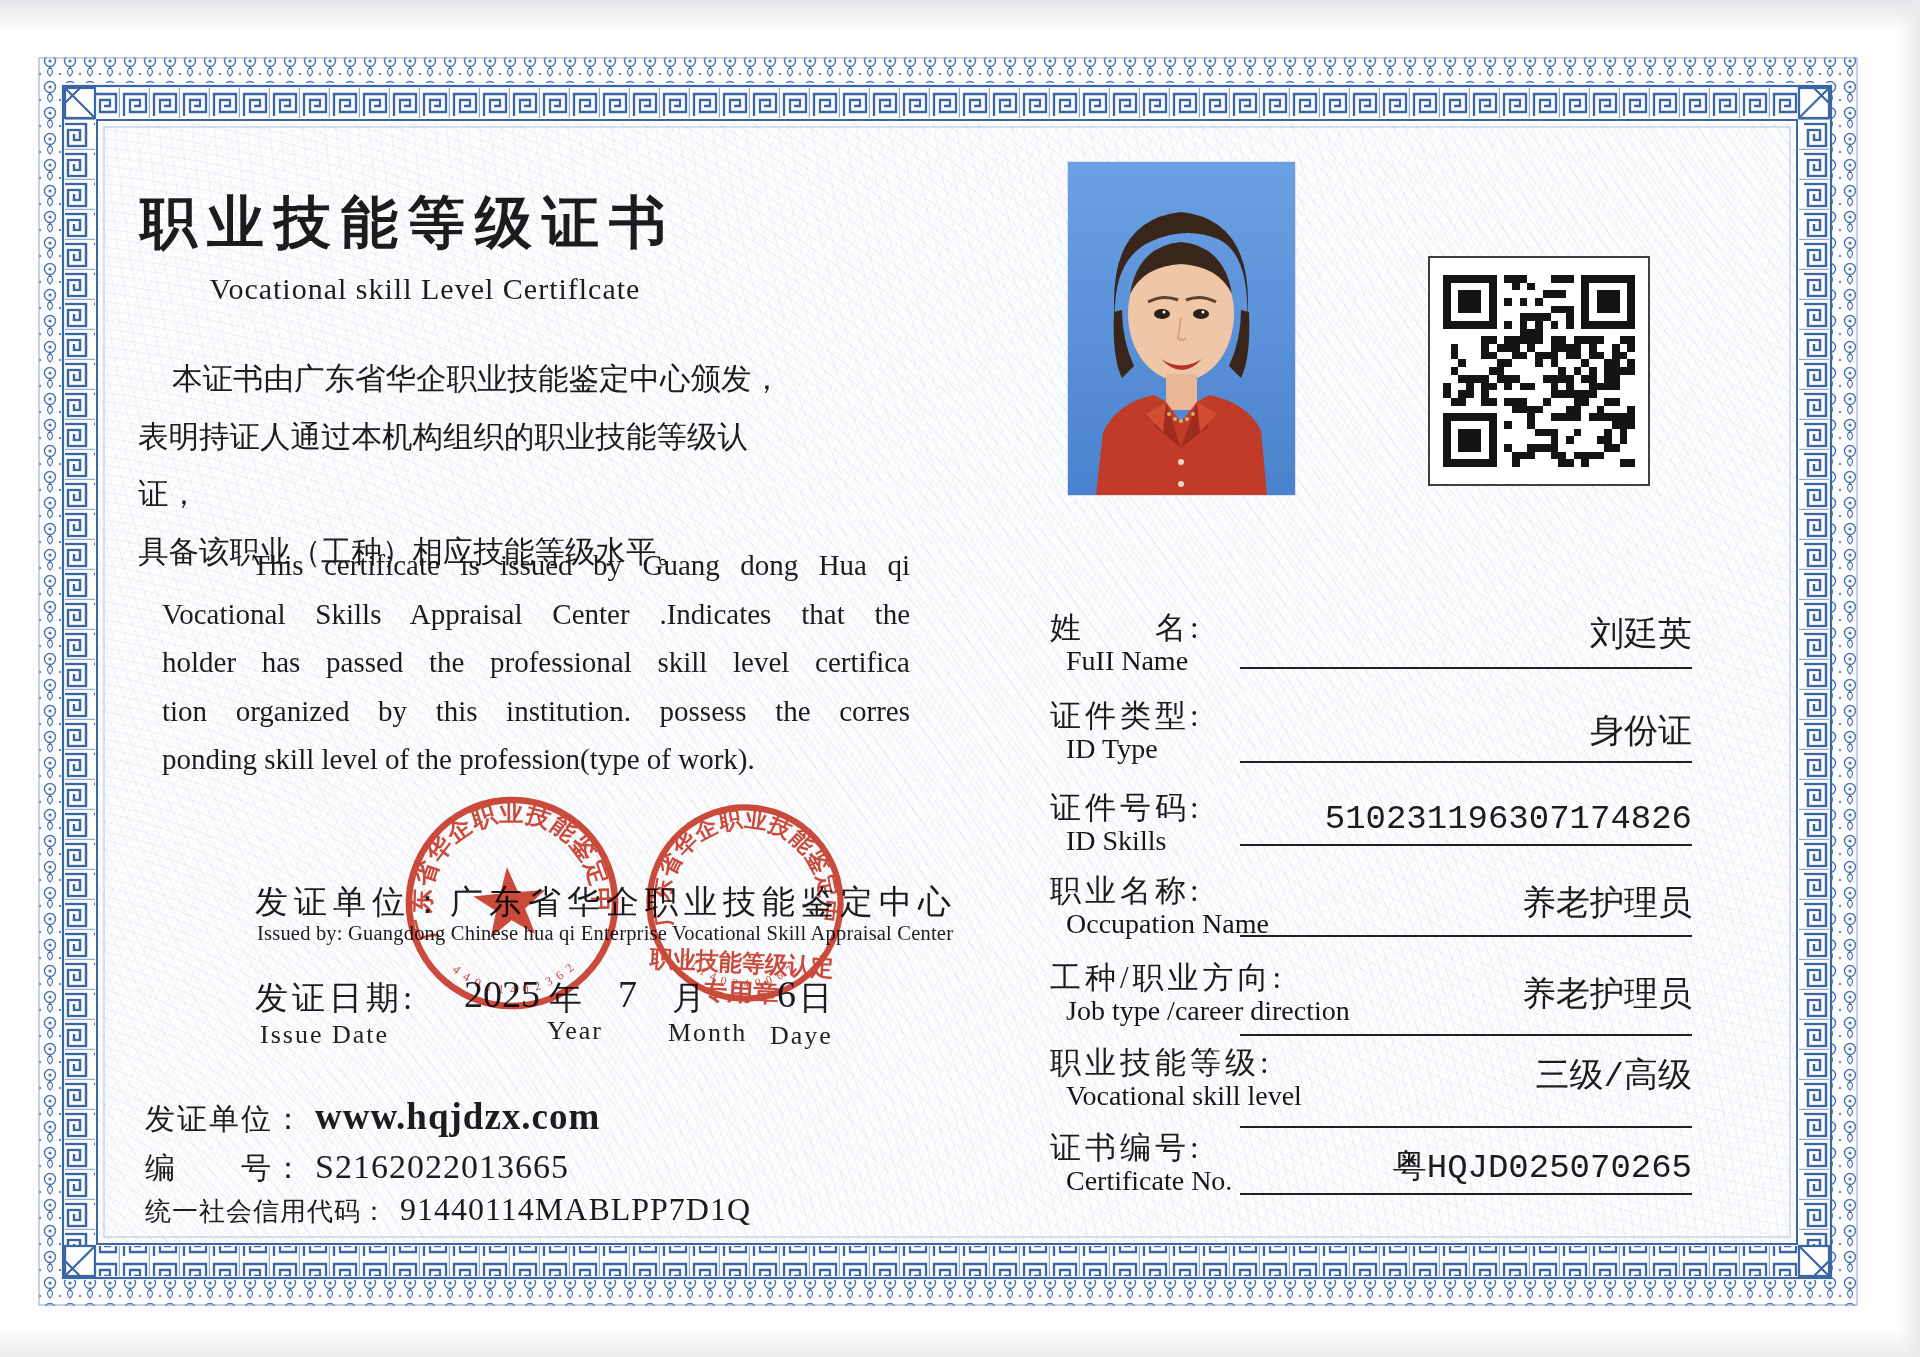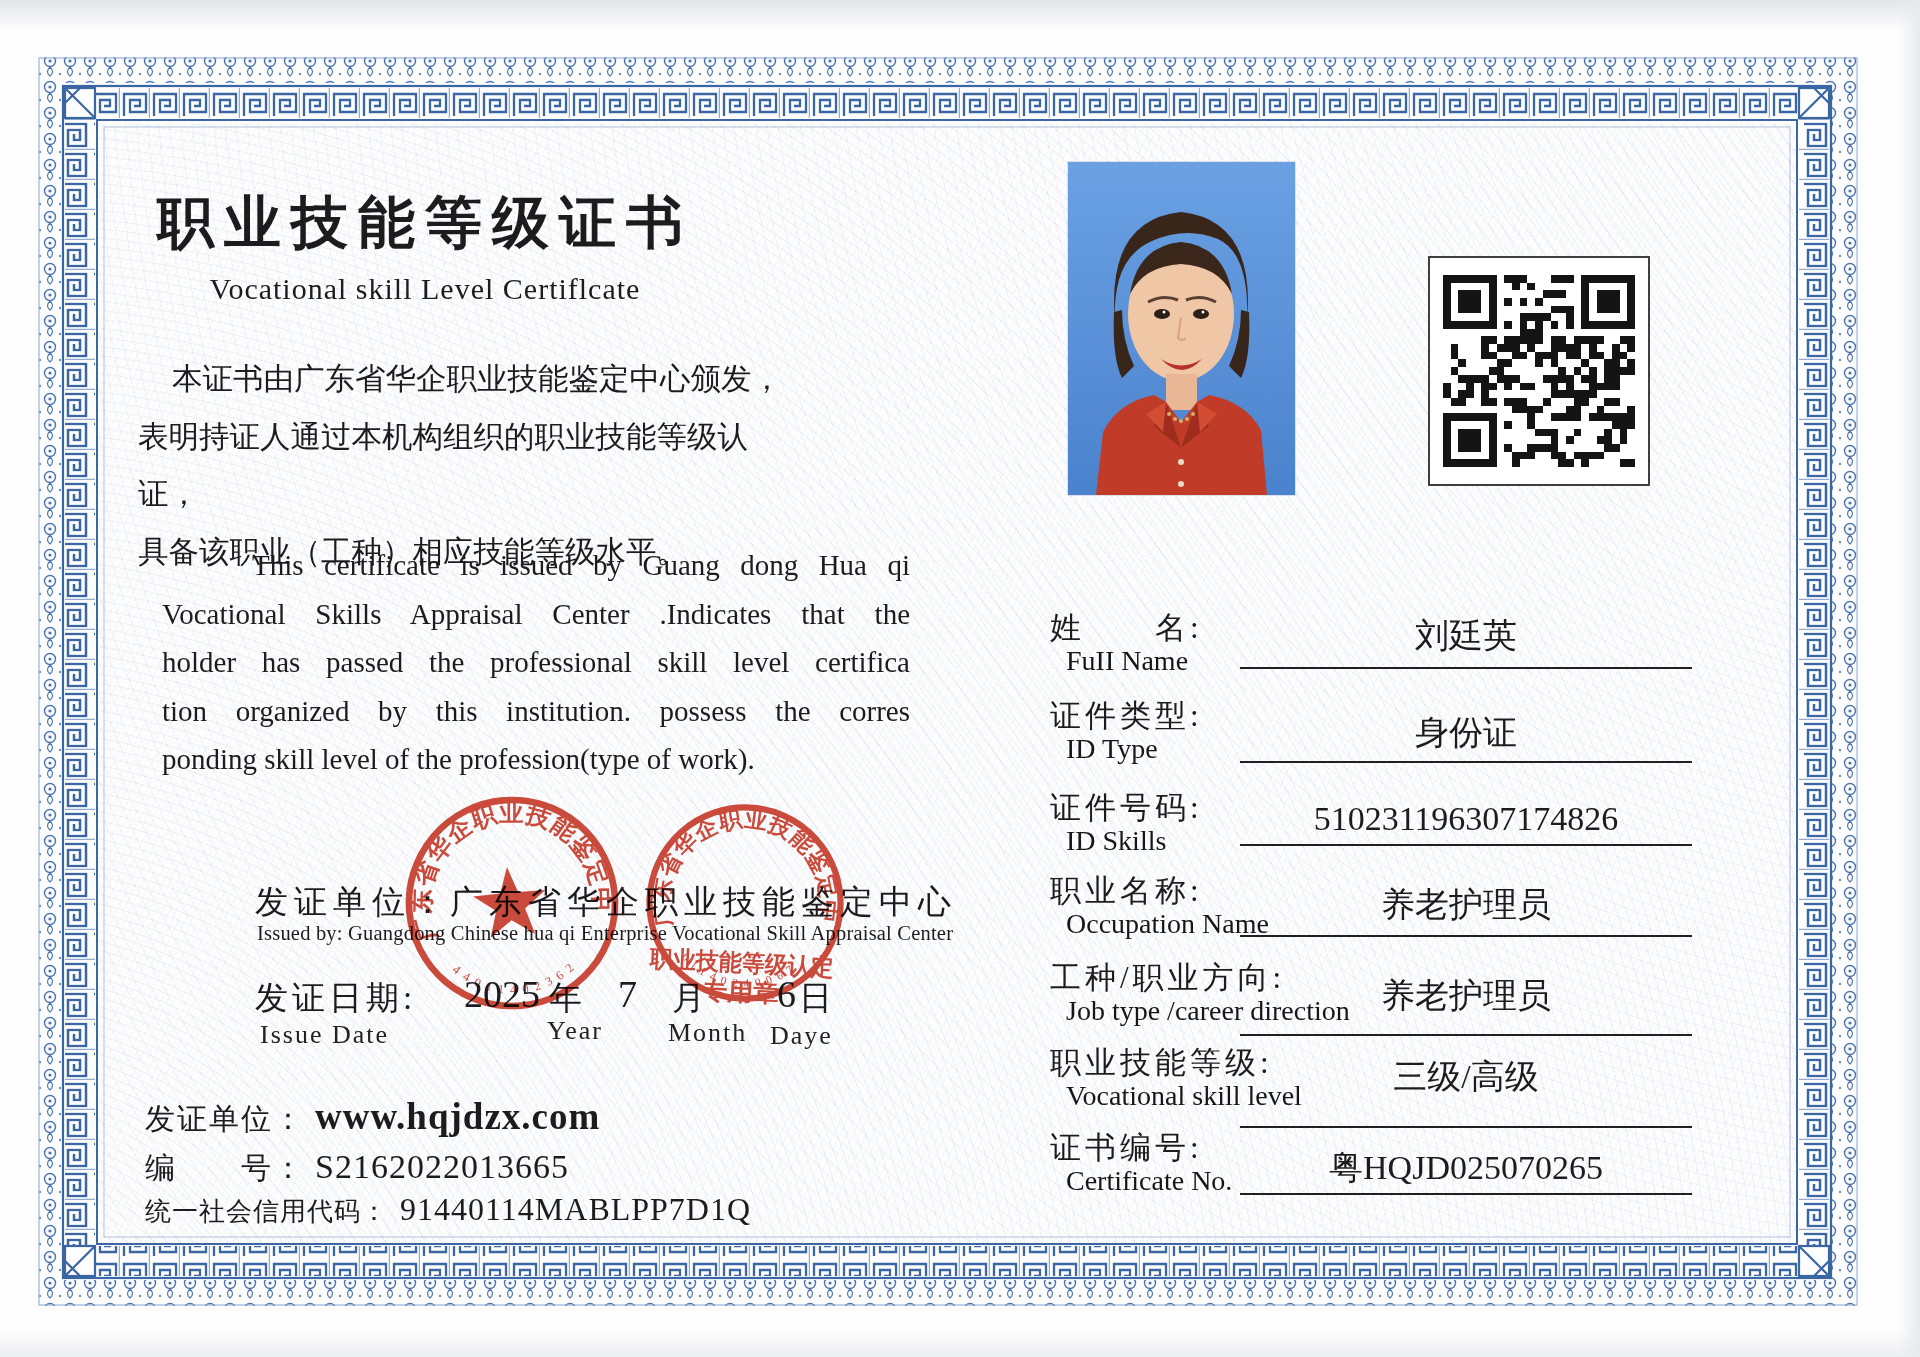--- a/index.html
+++ b/index.html
@@ -13,21 +13,21 @@
         background:linear-gradient(90deg,rgba(0,0,0,0),#e9eaec);z-index:0;}
   .texture{position:absolute;left:99px;top:124px;width:1698px;height:1120px;z-index:1;
         background:
          repeating-radial-gradient(circle at -8% 118%, rgba(98,130,190,0.085) 0 1.2px, transparent 1.2px 9px),
          repeating-radial-gradient(circle at 112% -14%, rgba(98,130,190,0.07) 0 1.2px, transparent 1.2px 11px),
          repeating-linear-gradient(115deg, rgba(110,140,200,0.05) 0 1px, transparent 1px 6px);}
   .frame{position:absolute;left:0;top:0;z-index:2;}
   .content{position:absolute;left:0;top:0;width:100%;height:100%;z-index:3;}
 
   .abs{position:absolute;}
-  .title-cn{left:140px;top:194px;width:570px;text-align:center;font-size:57px;font-weight:700;
+  .title-cn{left:140px;top:194px;width:570px;font-size:57px;font-weight:700;
             letter-spacing:10px;line-height:1;}
   .title-en{left:140px;top:272px;width:570px;text-align:center;font-size:30px;letter-spacing:1px;line-height:1.1;}
 
   .para-cn{left:138px;top:351px;width:660px;font-size:30.5px;line-height:57.5px;}
   .para-cn .pline:first-child{text-indent:34px;}
   .para-en{left:138px;top:541px;width:772px;font-size:29px;line-height:48.6px;}
   .para-en .pline{text-align:justify;text-align-last:justify;margin-left:24px;}
   .para-en .pline:first-child{padding-left:90px;}
   .para-en .pline:last-child{text-align-last:left;}
 
@@ -58,21 +58,21 @@
   .c-val{font-size:32px;letter-spacing:1px;margin-left:12px;}
 
   .photo{left:1068px;top:162px;width:227px;height:333px;box-shadow:0 0 0 1px rgba(60,80,120,.15);}
   .qr-box{left:1428px;top:256px;width:222px;height:230px;background:#fff;
           border:2px solid #3f3f42;box-sizing:border-box;display:flex;align-items:center;justify-content:center;}
 
   .frow{position:absolute;left:1050px;width:645px;height:100px;}
   .flc{position:absolute;left:0;top:0;font-size:31px;letter-spacing:4px;line-height:1;white-space:nowrap;}
   .fle{position:absolute;left:16px;top:35px;font-size:28px;line-height:1;white-space:nowrap;color:#161618;}
   .fvbox{position:absolute;left:190px;top:-10px;width:452px;border-bottom:2px solid #202022;
-         display:flex;align-items:flex-end;justify-content:center;box-sizing:border-box;}
+         display:flex;align-items:flex-end;justify-content:flex-end;box-sizing:border-box;font-family:Liberation Mono, monospace;}
   .fval{font-size:34px;line-height:1;white-space:nowrap;}
   .frow:nth-of-type(1){top:612px;} .frow:nth-of-type(1) .fvbox{height:67px;padding-bottom:14px;}
   .frow:nth-of-type(2){top:700px;} .frow:nth-of-type(2) .fvbox{height:73px;padding-bottom:11px;}
   .frow:nth-of-type(3){top:792px;} .frow:nth-of-type(3) .fvbox{height:64px;padding-bottom:8px;}
   .frow:nth-of-type(4){top:875px;} .frow:nth-of-type(4) .fvbox{height:72px;padding-bottom:13px;}
   .frow:nth-of-type(5){top:962px;} .frow:nth-of-type(5) .fvbox{height:84px;padding-bottom:21px;}
   .frow:nth-of-type(6){top:1047px;}.frow:nth-of-type(6) .fvbox{height:91px;padding-bottom:32px;}
   .frow:nth-of-type(7){top:1132px;}.frow:nth-of-type(7) .fvbox{height:73px;padding-bottom:8px;}
 
   .stamp{position:absolute;z-index:5;mix-blend-mode:multiply;opacity:.9;}

